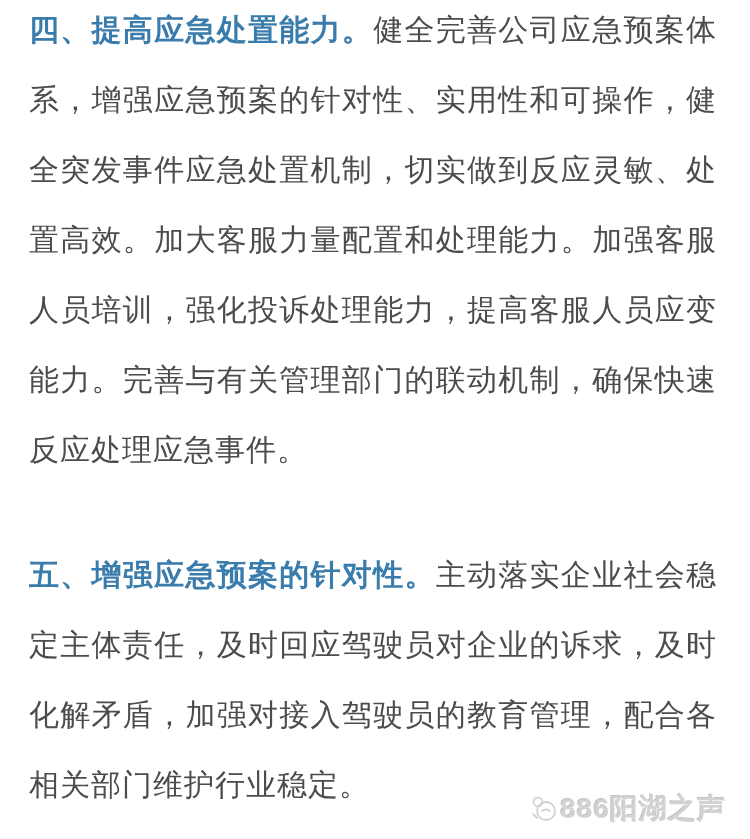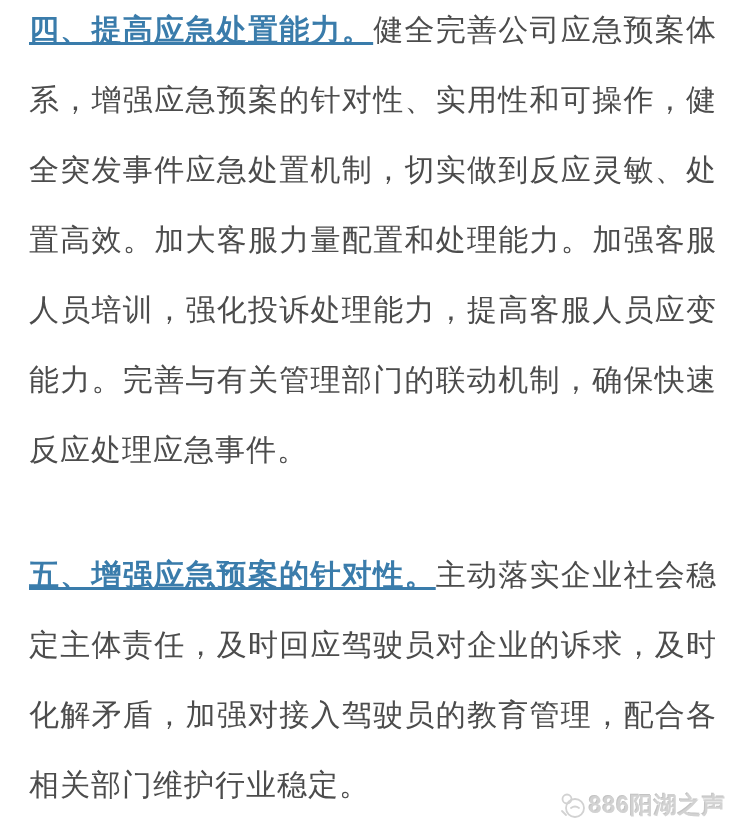--- a/index.html
+++ b/index.html
@@ -27,35 +27,34 @@
     letter-spacing: 1px;
     text-align: justify;
     color: #4c4c4c;
     word-break: break-all;
     margin-bottom: 55px;
   }
   .para:last-child { margin-bottom: 0; }
   .para-heading {
     color: #3a7cab;
     font-weight: 700;
-    text-decoration: underline;
   }
   .para-body {
     color: #4c4c4c;
     font-weight: 400;
   }
   .watermark {
     position: absolute;
     top: 790px;
     right: 24px;
     display: flex;
     align-items: center;
     gap: 0;
     color: #d2d2d2;
-    font-size: 23px;
+    font-size: 28px;
     font-weight: 700;
     letter-spacing: 1px;
     text-shadow: 1px 1px 0 #ffffff, -1px -1px 0 #c3c3c3;
     user-select: none;
   }
   .watermark .mascot {
     width: 30px;
     height: 30px;
     display: inline-block;
   }

